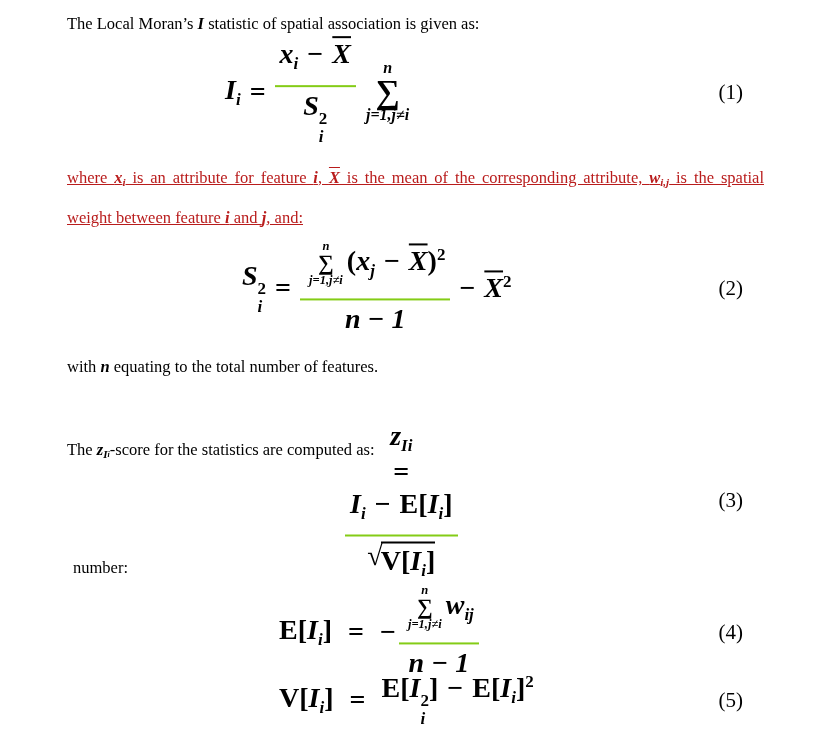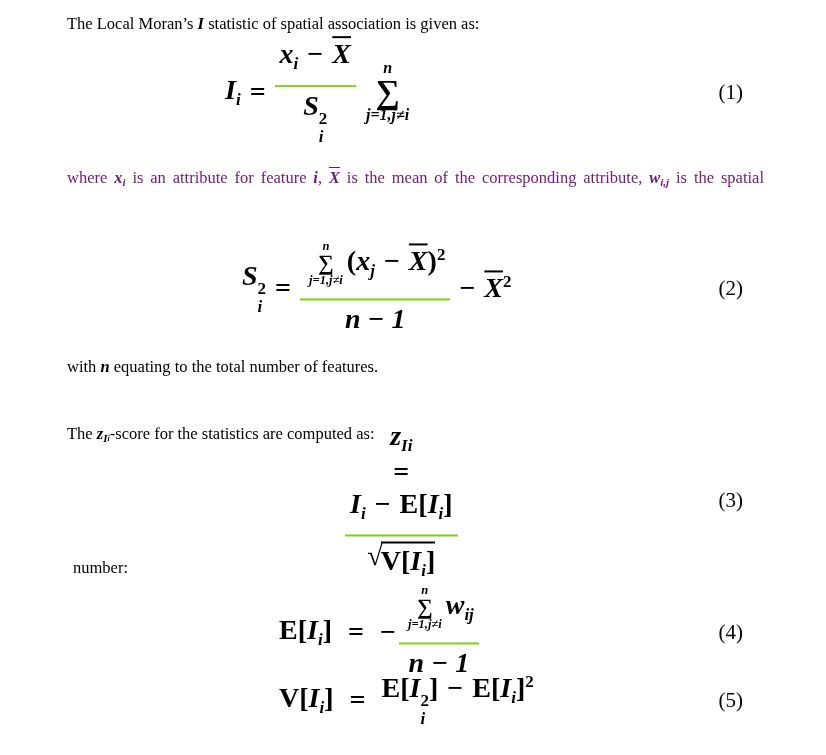--- a/index.html
+++ b/index.html
@@ -7,21 +7,21 @@
   .page {
     position:relative; width:768px; height:755px; margin:0 auto;
     background:#ffffff; color:#000;
     font-family:"Liberation Serif", serif; overflow:hidden;
   }
   
   .textline {
     position:absolute; left:38px; font-size:16.5px; color:#000; white-space:nowrap;
   }
   .para {
-    position:absolute; left:38px; right:33px; font-size:16.5px; line-height:35px; color:#701a75;
+    position:absolute; left:38px; right:33px; font-size:16.5px; line-height:35px; color:#b91c1c;text-decoration:underline;
   }
   .jline { text-align:justify; text-align-last:justify; }
   .tm   { font-weight:bold; font-style:italic; }
   .tsub { font-size:11px; font-weight:bold; font-style:italic; vertical-align:-3px; letter-spacing:0; }
   .tsub2{ font-size:8px;  font-weight:bold; font-style:italic; vertical-align:-2px; }
   .tbar { text-decoration:overline; }
   
   .eq { position:absolute; left:0; right:0; }
   .eq-content {
     position:absolute; top:50%; transform:translateY(-50%);
@@ -61,21 +61,21 @@
   
   .sqrt { display:inline-flex; align-items:flex-start; }
   .sqrt .rad { font-style:normal; font-size:28px; line-height:1; transform:translateY(0px); }
   .sqrt .rc  { border-top:2.5px solid #000; padding-top:1px; margin-left:-2px; }
   
   #line-intro { top:14px; }
   #eq1 { top:46px;  height:92px; }  #eq1 .eq-content { left:196px; }
   #para-attr { top:160px; }
   #eq2 { top:237px; height:102px; } #eq2 .eq-content { left:213px; }
   #line-n { top:357px; }
-  #line-z { top:424px; }
+  #line-z { top:440px; }
   #eq3 { top:457px; height:86px; }  #eq3 .eq-content { left:316px;flex-direction:column; }
   #line-where { top:558px; left:44px; }
   #eq4 { top:590px; height:84px; }  #eq4 .eq-content { left:250px; }
   #eq5 { top:677px; height:46px; }  #eq5 .eq-content { left:250px; }
 </style>
 </head>
 <body>
 
 <div class="page">
 
@@ -96,20 +96,21 @@
         <span class="s-top">n</span>
         <span class="s-sym">∑</span>
         <span class="s-bot">j=1,j≠i</span>
       </span>
     </div>
     <span class="eqnum">(1)</span>
   </div>
 
   <div class="para" id="para-attr">
     <div class="jline"><span>where </span><span class="tm">x</span><span class="tsub">i</span><span> is an attribute for feature </span><span class="tm">i</span><span>, </span><span class="tm tbar">X</span><span> is the mean of the corresponding attribute, </span><span class="tm">w</span><span class="tsub">i,j</span><span> is the spatial</span></div>
+    <div><span>weight between feature </span><span class="tm">i</span><span> and </span><span class="tm">j</span><span>, and:</span></div>
   </div>
 
   <div class="eq" id="eq2">
     <div class="eq-content">
       <span class="chunk"><span class="mi">S</span><span class="ss">
             <span class="ss-t">2</span>
             <span class="ss-b">i</span>
           </span></span>
       <span class="op">=</span>
       <span class="frac">

